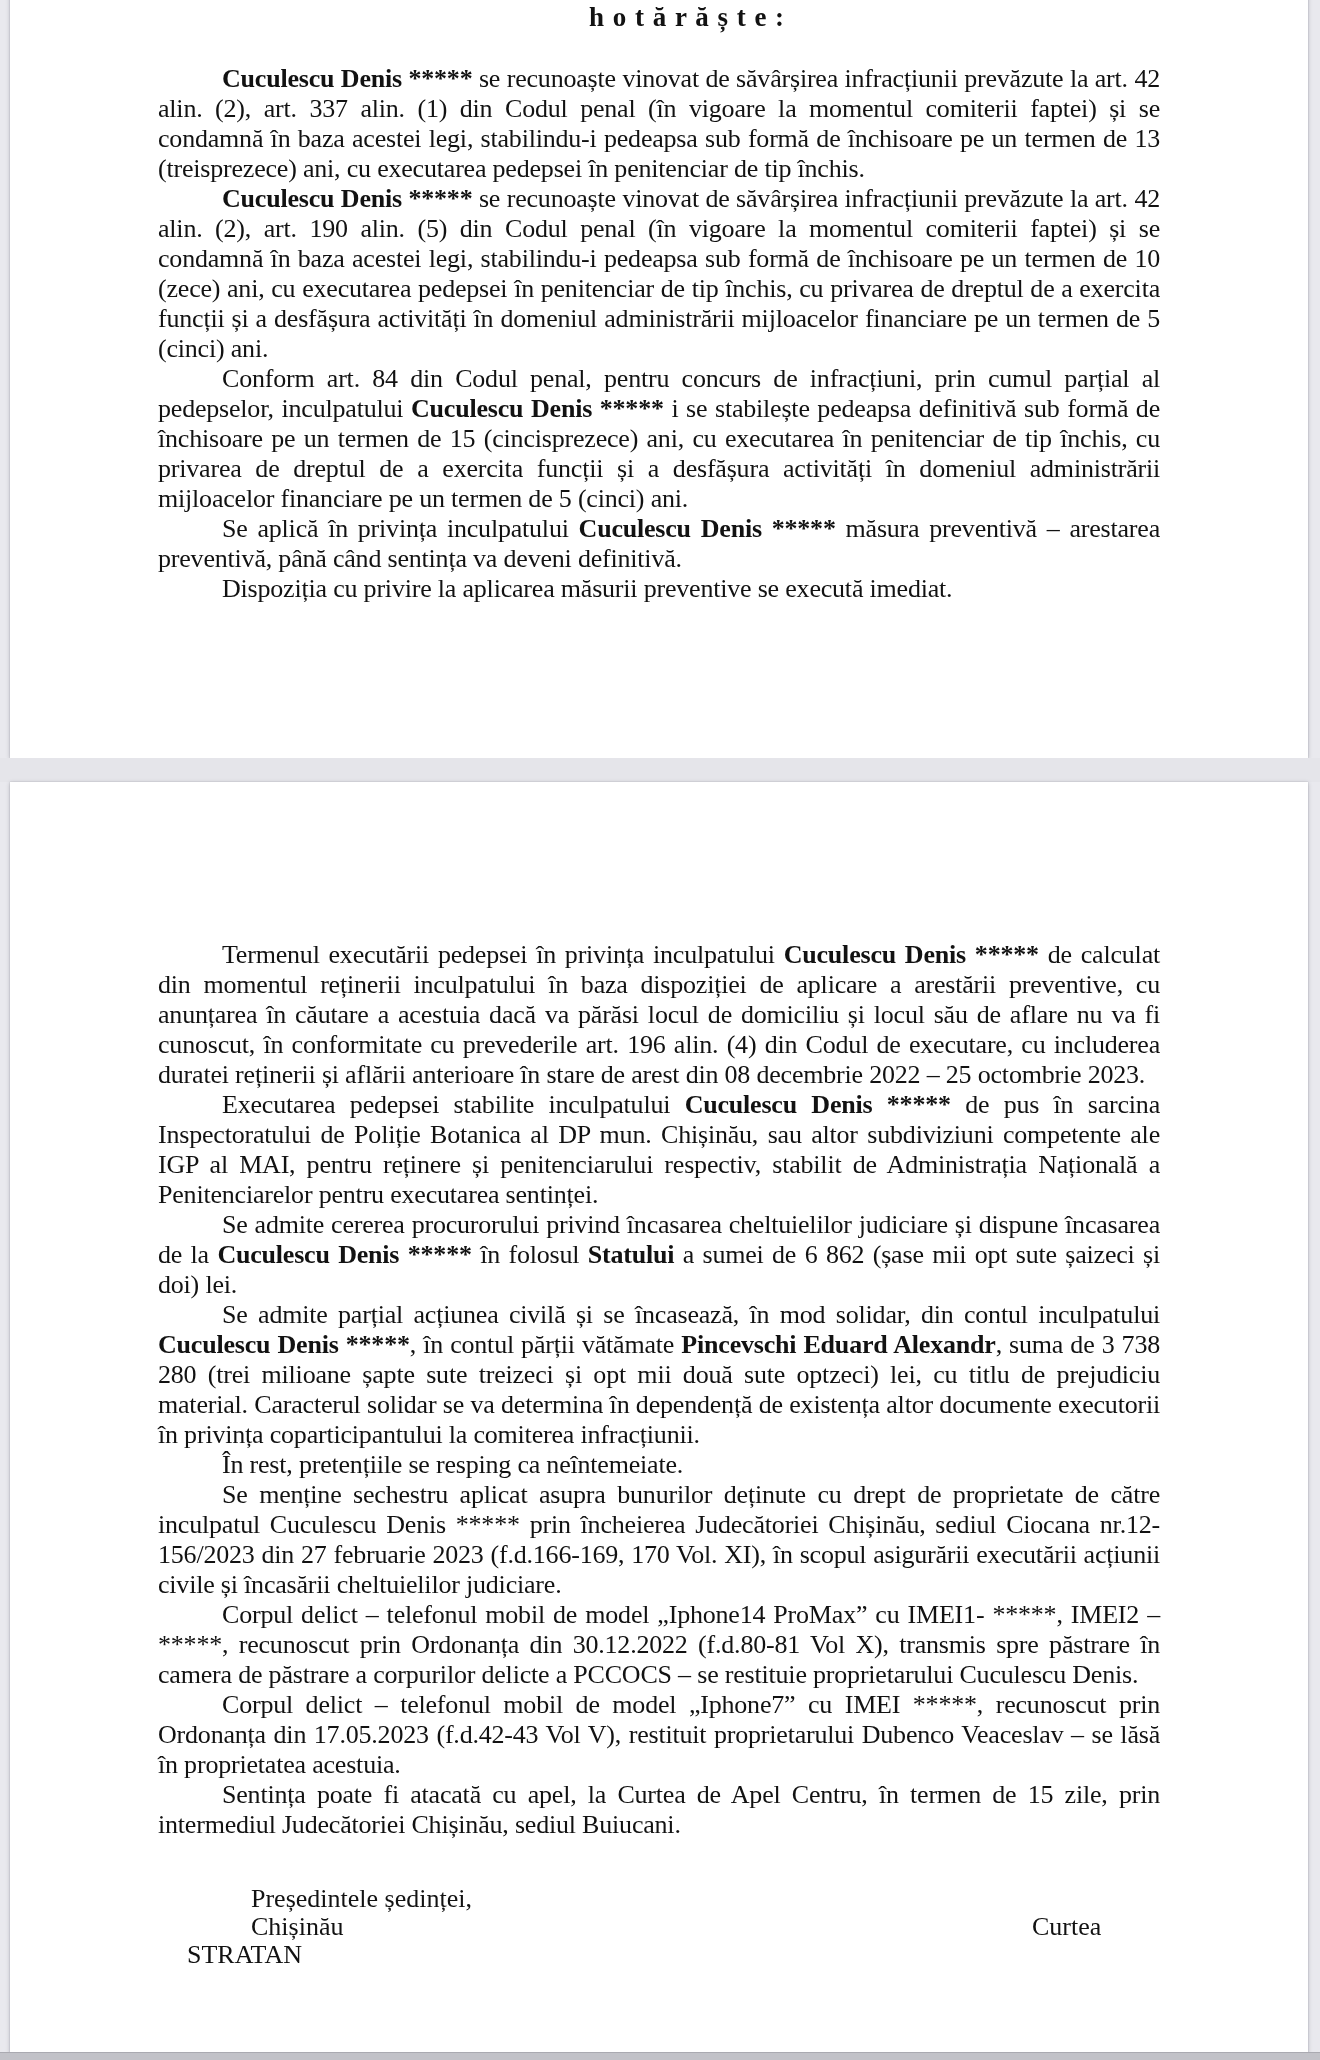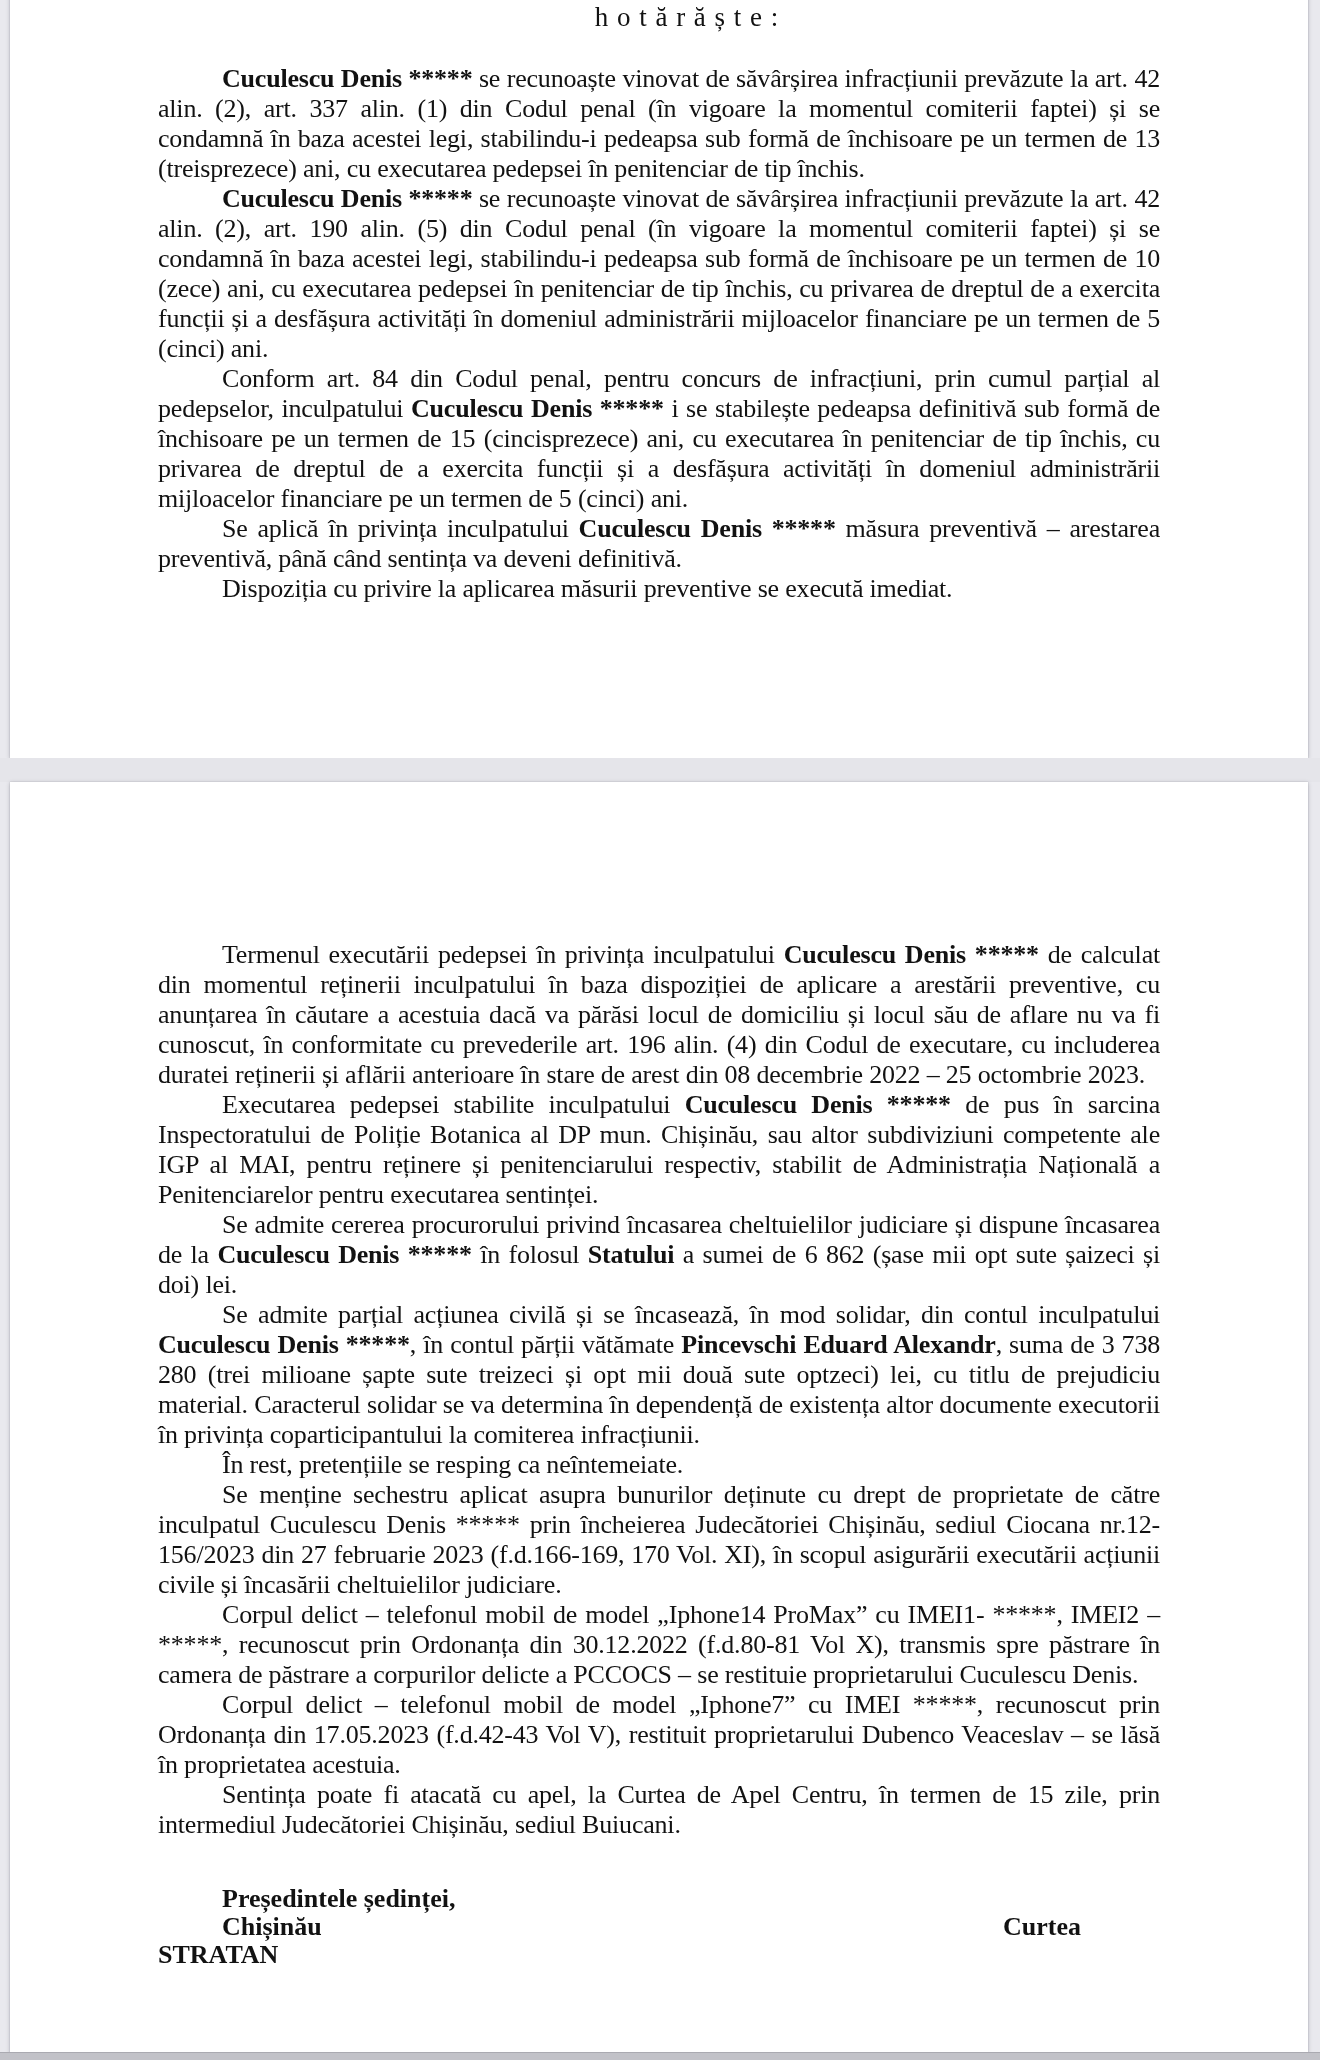--- a/index.html
+++ b/index.html
@@ -18,44 +18,45 @@
     background: #ffffff;
     box-sizing: border-box;
     padding-left: 148px;
     padding-right: 148px;
     box-shadow: 0 1px 4px rgba(40,40,55,.28), 0 0 1px rgba(40,40,55,.25);
     overflow: hidden;
   }
   #page-1 { top: -26px; height: 784px; padding-top: 28px; }
   #page-2 { top: 782px; height: 1587px; padding-top: 158px; }
   .ruling-heading {
-    font-weight: normal;
+    font-weight: bold;
     font-size: 27px;
     line-height: 30px;
     text-align: center;
     letter-spacing: 1px;
     transform: translateX(28px);
     margin: 0 0 32px 0;
     white-space: nowrap;
   }
   .para {
     margin: 0;
     font-size: 26px;
     line-height: 30px;
     text-align: justify;
     text-indent: 64px;
     letter-spacing: -0.2px;
   }
   .para .b { font-weight: bold; }
   .para .i { }
   .signature {
     margin-top: 45px;
-    font-weight: bold;
+    font-weight: normal;
     font-size: 26px;
     line-height: 28px;
+    margin-left: 29px;
   }
   .sig-line { padding-left: 64px; }
   .sig-row { position: relative; padding-left: 64px; }
   .sig-first-name { position: absolute; left: 845px; top: 0; }
   .sig-surname { padding-left: 0; }
   .page-gap {
     position: absolute;
     left: 0; width: 1320px;
     top: 758px; height: 24px;
     background: #e5e5ea;

